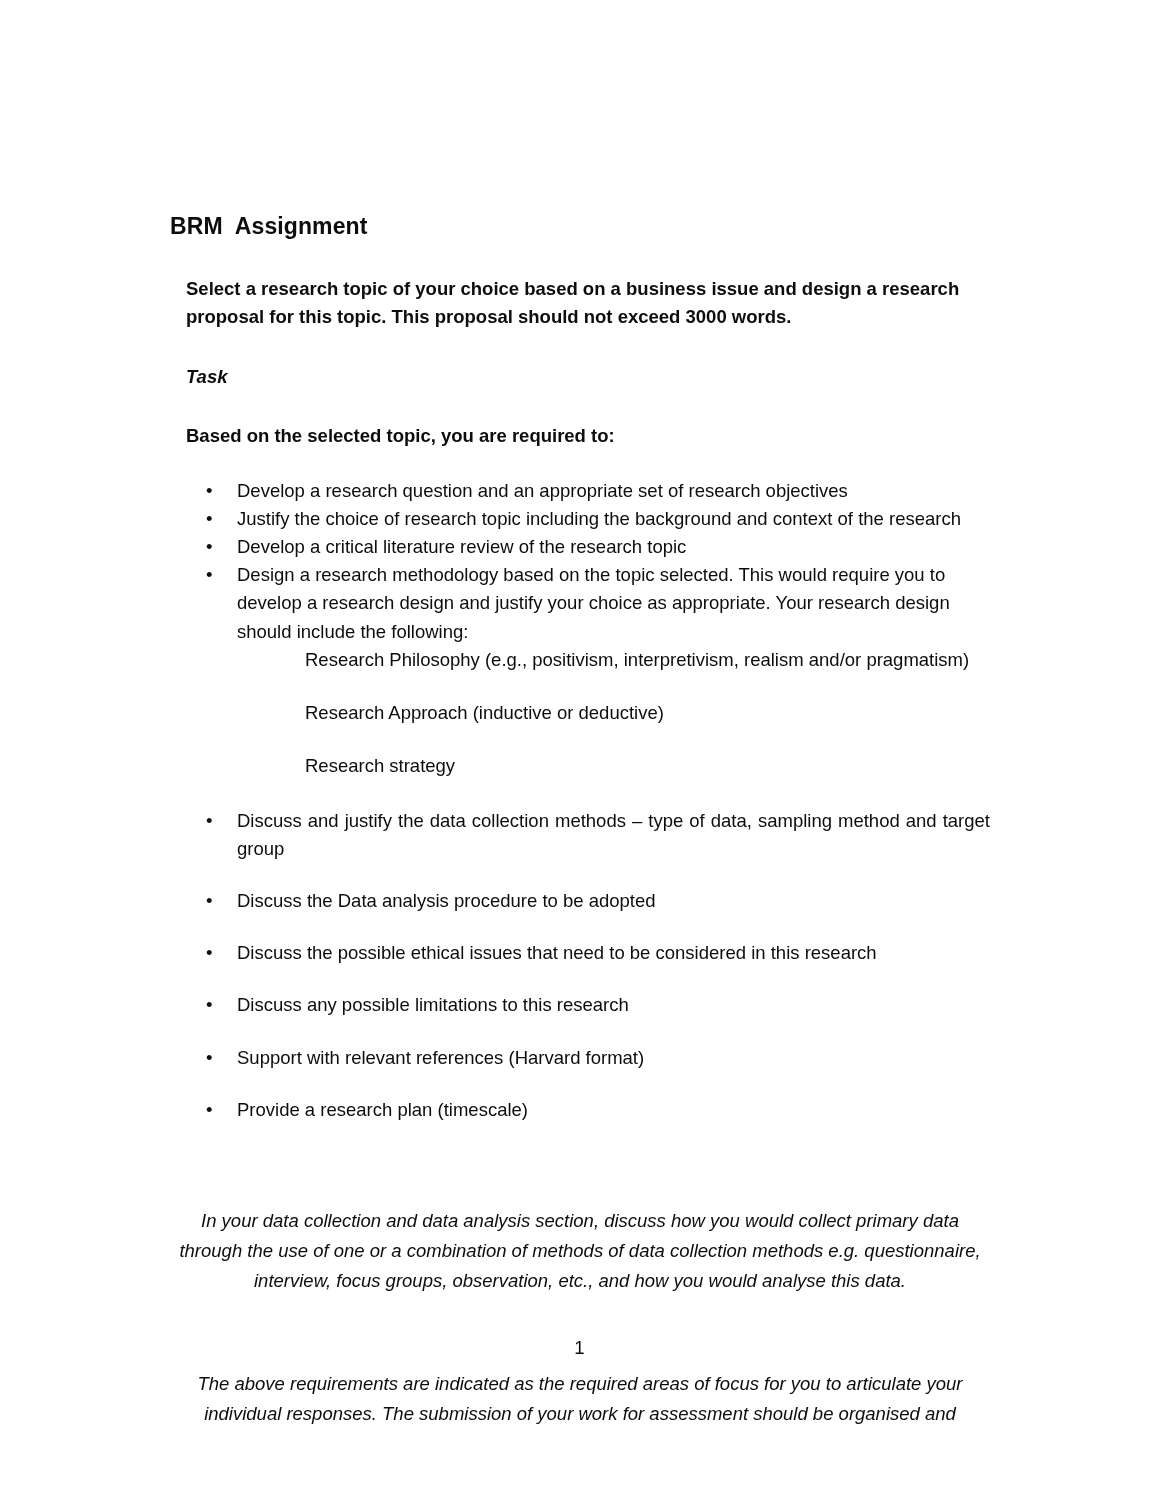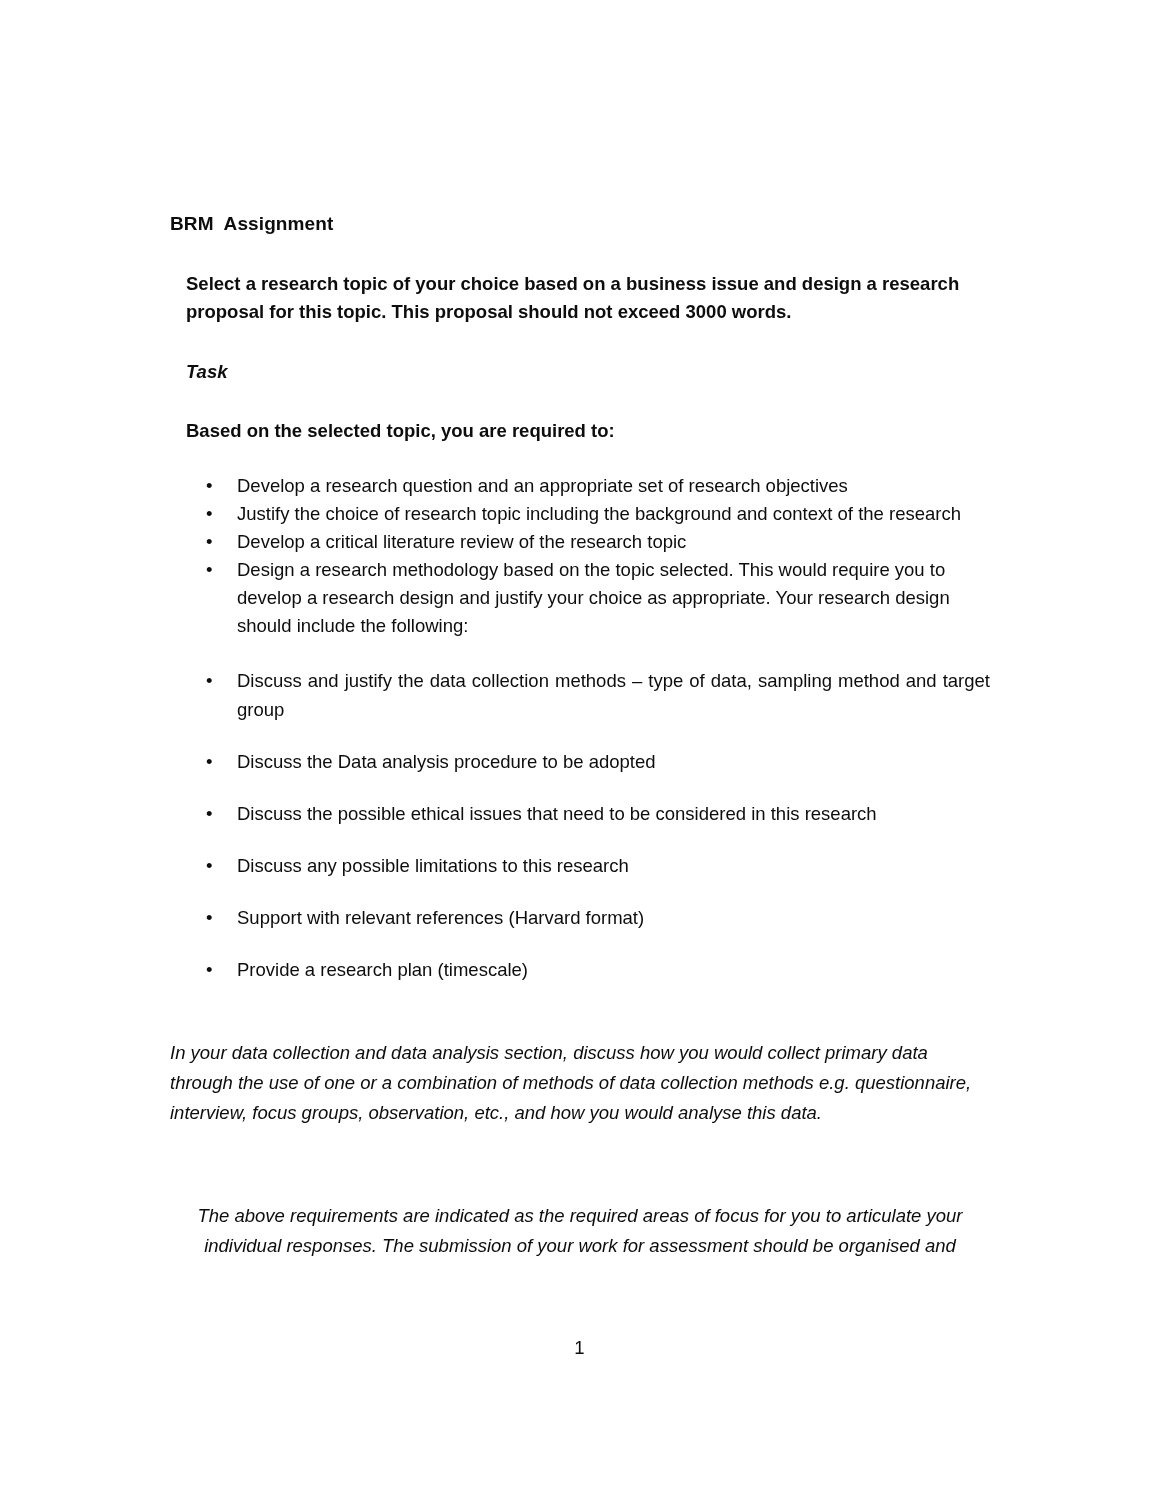--- a/index.html
+++ b/index.html
@@ -19,21 +19,21 @@
     color: #0d0d0d;
     -webkit-font-smoothing: antialiased;
   }
   .content {
     position: absolute;
     left: 170px;
     top: 212px;
     width: 820px;
   }
   .doc-title {
-    font-size: 19px;
+    font-size: 23px;
     font-weight: bold;
     letter-spacing: 0.1px;
     line-height: 1.3;
     margin: 0;
     white-space: pre;
   }
   .para {
     font-size: 18.5px;
     line-height: 1.52;
     margin: 16px;
@@ -93,21 +93,22 @@
   .subitem.gap {
     margin-top: 25px;
   }
   .italic-para {
     font-size: 18.5px;
     font-style: italic;
     line-height: 1.62;
     margin: 0;
   }
   .italic-para.first {
-    margin-top: 54px;
+    margin-top: 82px;
+    text-align: center;
   }
   .italic-para.second {
     margin-top: 73px;
     text-align: center;
   }
   .page-number {
     position: absolute;
     left: 0;
     right: 0;
     top: 1335px;
@@ -144,20 +145,25 @@
       <li class="bullet-item">
         <span class="dot">•</span>
         <span>Develop a critical literature review of the research topic</span>
       </li>
       <li class="bullet-item">
         <span class="dot">•</span>
         <span>Design a research methodology based on the topic selected. This would require you to develop a research design and justify your choice as appropriate. Your research design should include the following:</span>
       </li>
     </ul>
 
+    <div>
+      <p class="subitem hanging">Research Philosophy (e.g., positivism, interpretivism, realism and/or pragmatism)</p>
+      <p class="subitem gap">Research Approach (inductive or deductive)</p>
+      <p class="subitem gap">Research strategy</p>
+    </div>
 
     <ul class="bullet-list">
       <li class="bullet-item spaced justified">
         <span class="dot">•</span>
         <span>Discuss and justify the data collection methods – type of data, sampling method and target group</span>
       </li>
       <li class="bullet-item spaced">
         <span class="dot">•</span>
         <span>Discuss the Data analysis procedure to be adopted</span>
       </li>

